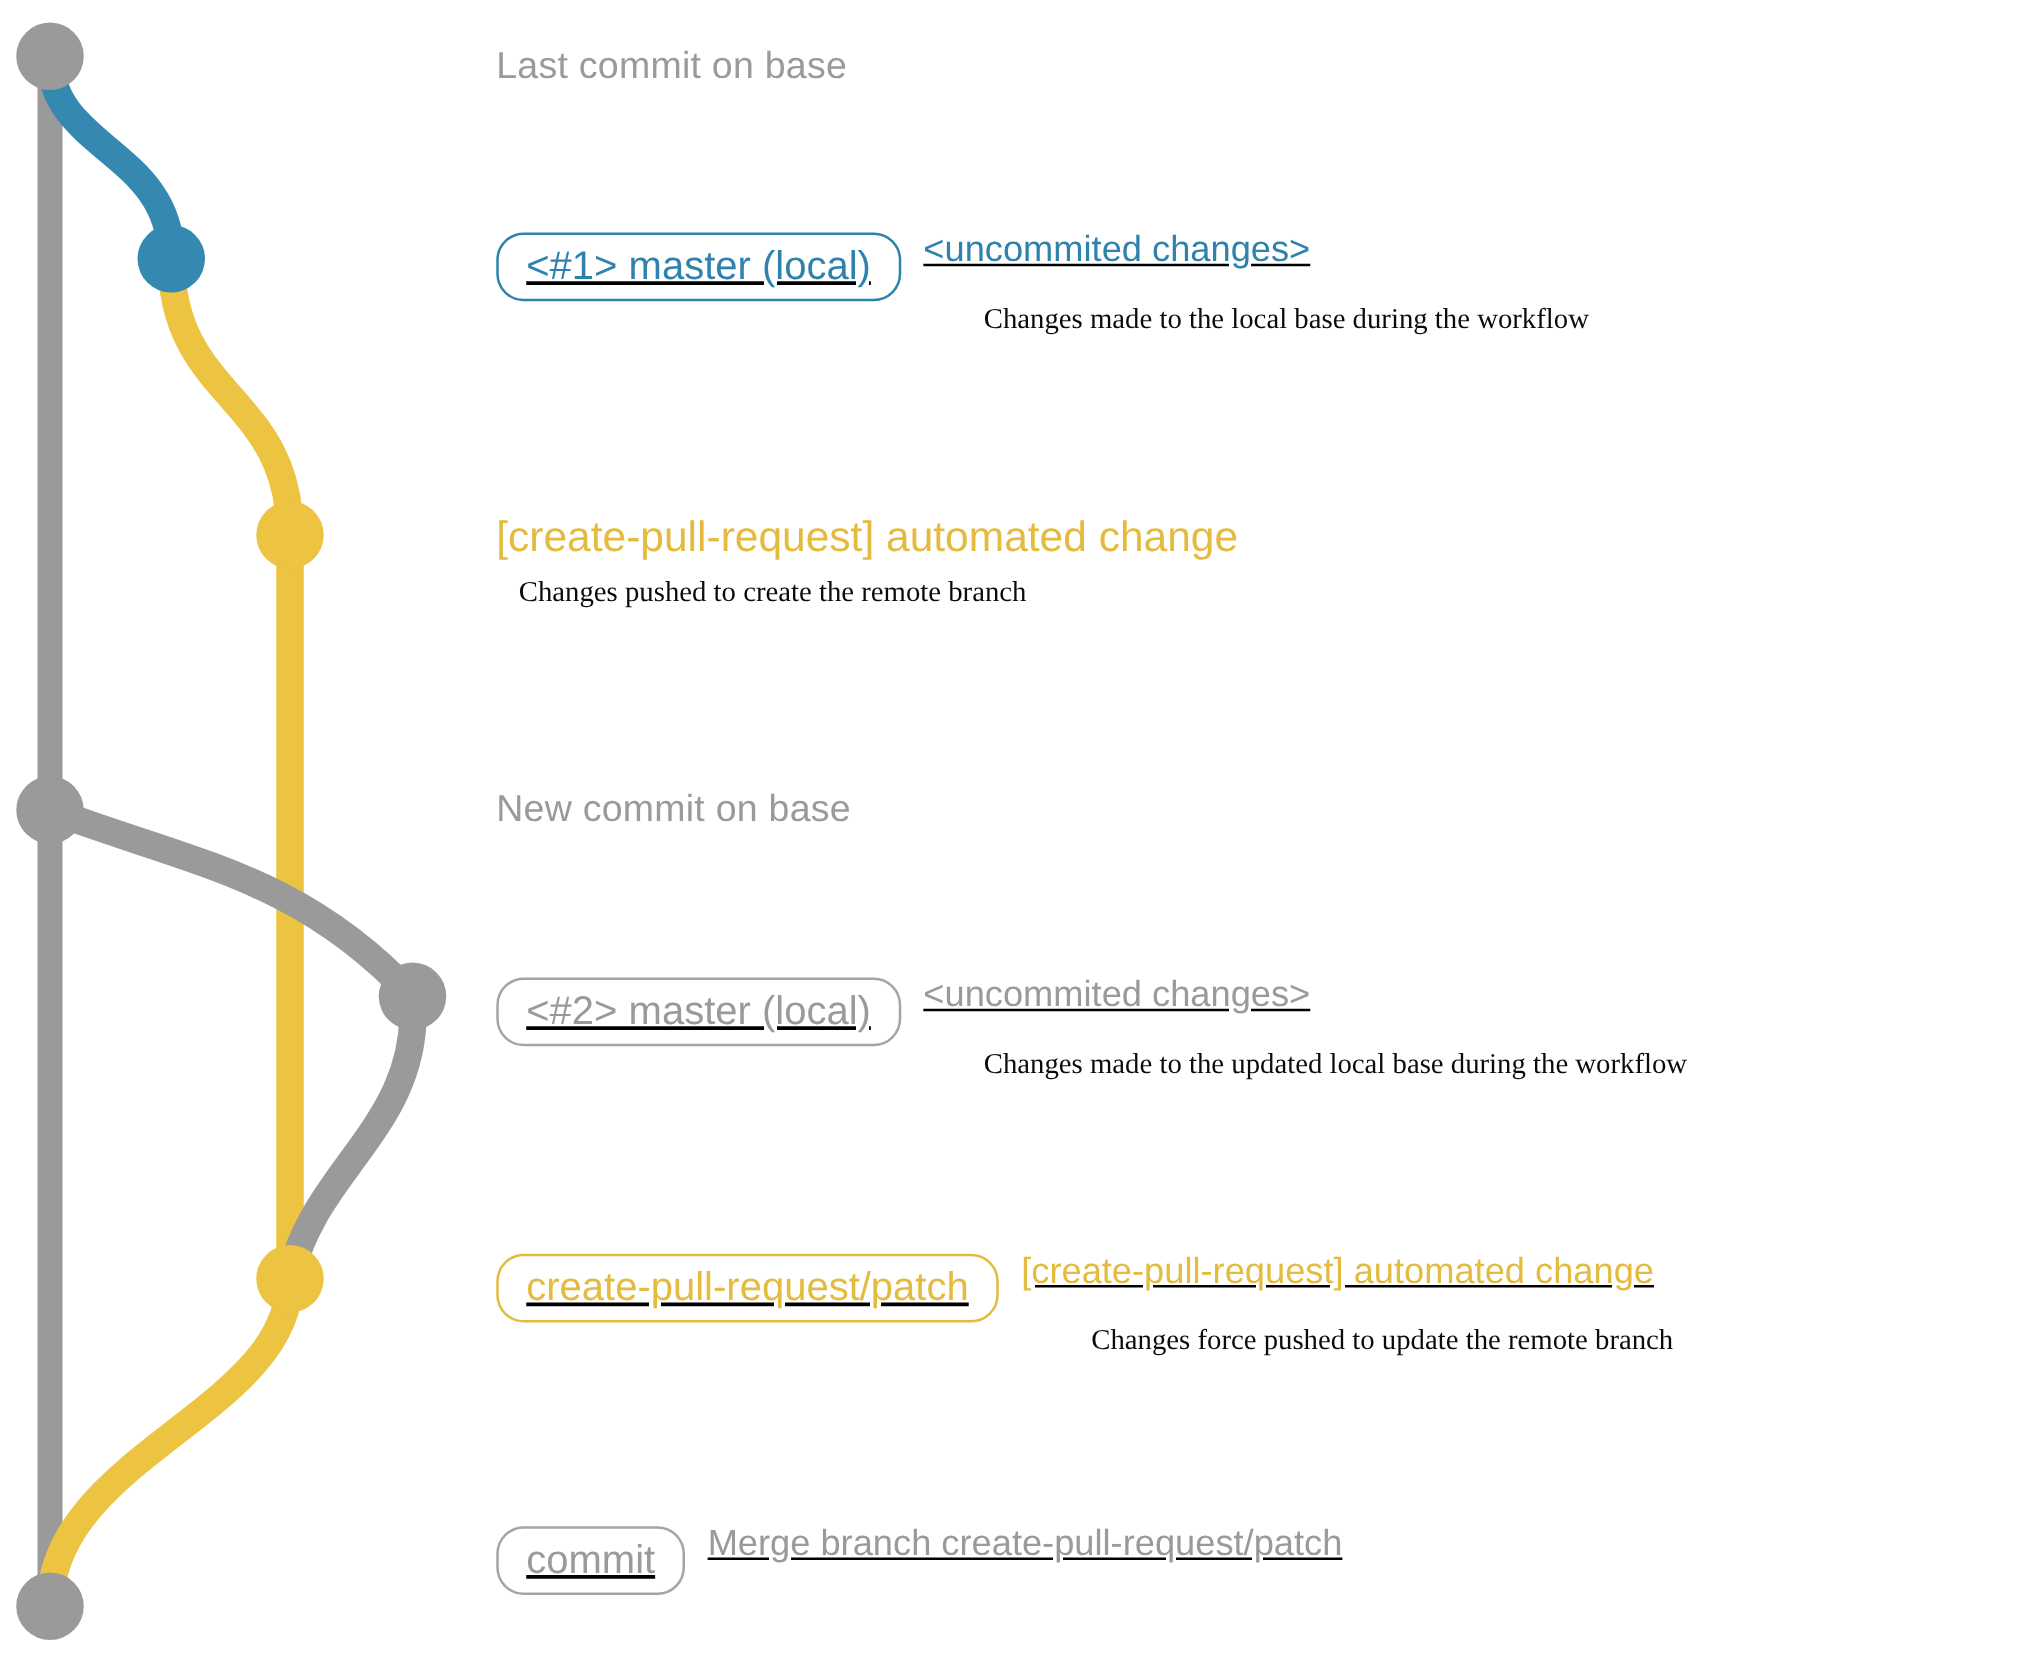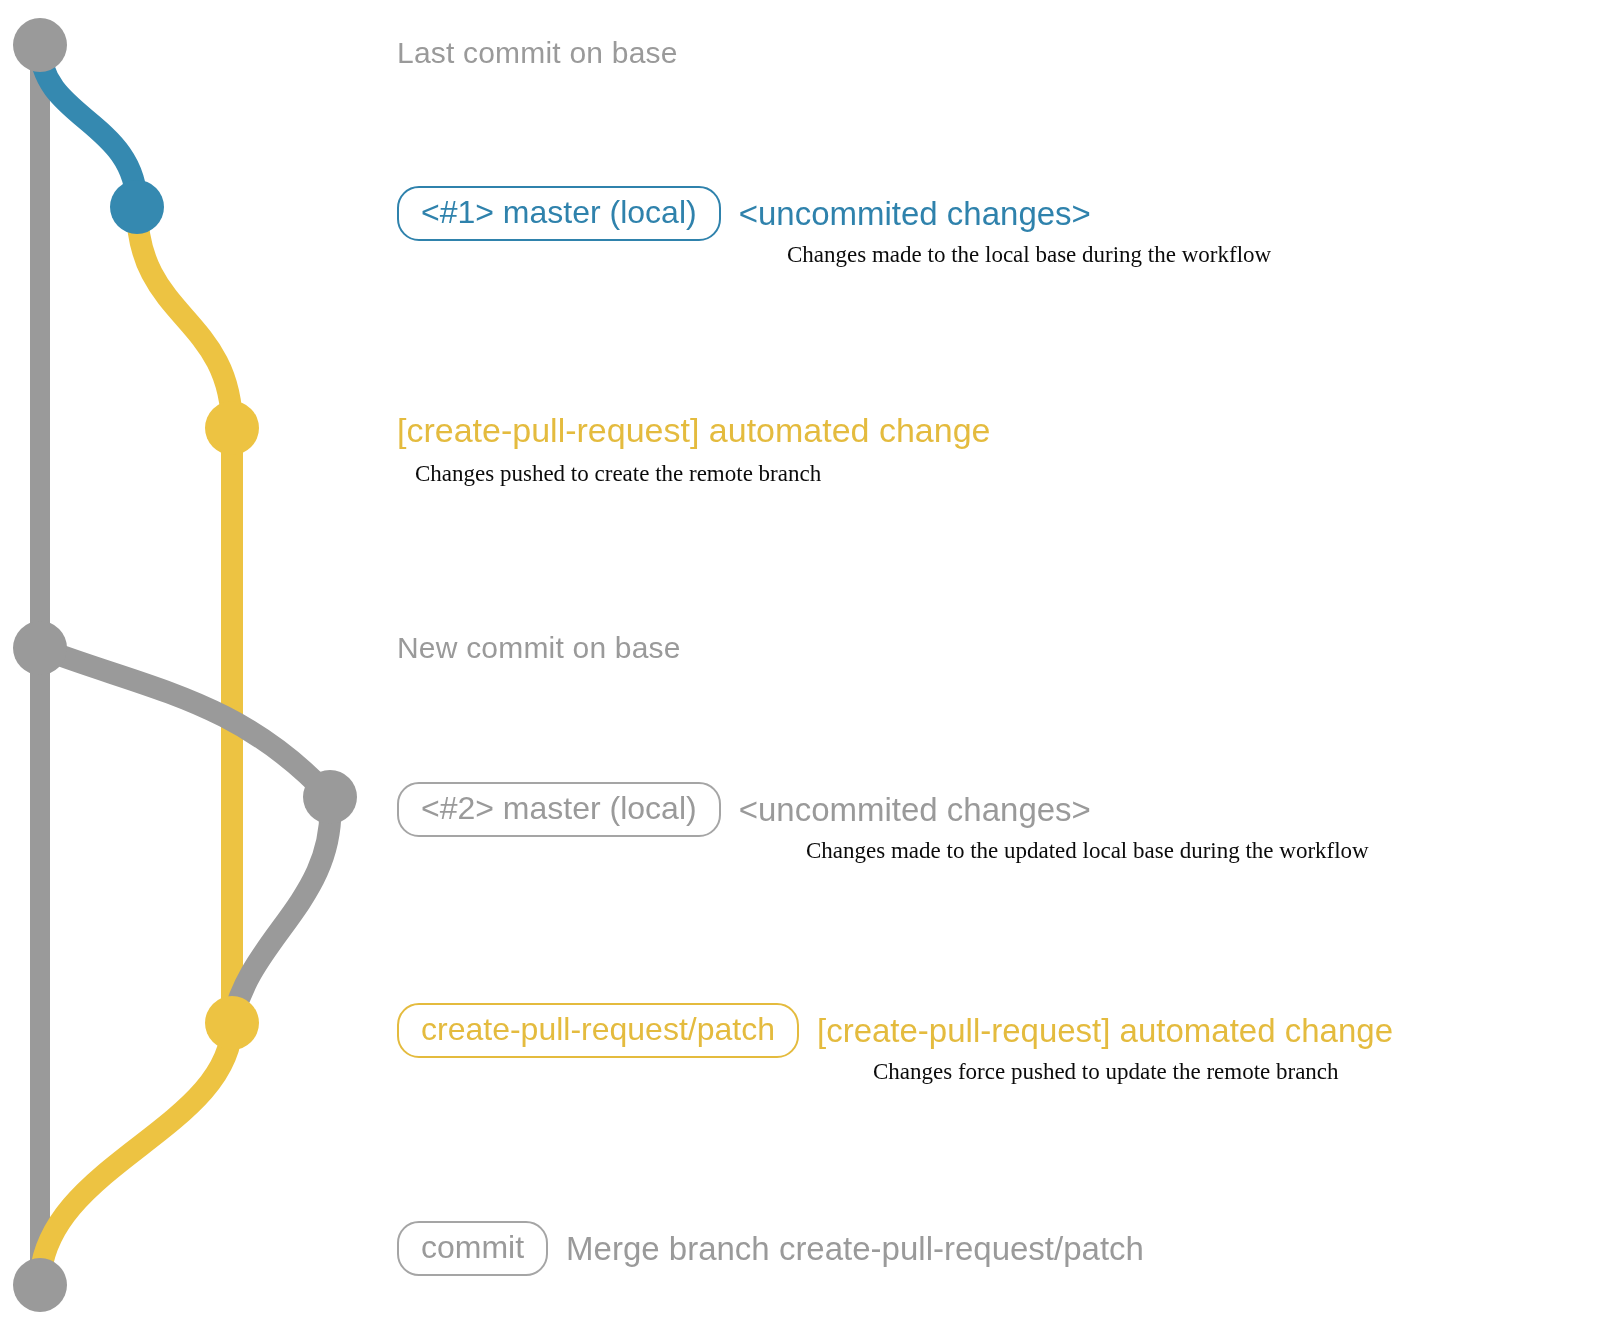--- a/index.html
+++ b/index.html
@@ -20,22 +20,22 @@
     position: absolute;
     left: 0;
     top: 0;
     width: 400px;
     height: 1344px;
   }
 
   .row {
     position: absolute;
     display: flex;
-    align-items: center;
     white-space: nowrap;
+    text-decoration: underline;
   }
 
   .section-title {
     position: absolute;
     font-size: 30px;
     color: #9a9a9a;
     letter-spacing: 0.2px;
     white-space: nowrap;
   }
 
@@ -47,21 +47,21 @@
     font-size: 32px;
     padding: 8px 22px 11px 22px;
     line-height: 1;
     background: #ffffff;
   }
   .chip.blue { border-color: #2f82ac; color: #2f82ac; }
   .chip.yellow { border-color: #e4bb3e; color: #e4bb3e; }
   .chip.gray { border-color: #a5a5a5; color: #9a9a9a; }
 
   .commit-msg {
-    font-size: 33px;
+    font-size: 29px;
     margin-left: 18px;
     line-height: 1;
     white-space: nowrap;
   }
   .commit-msg.blue { color: #2f82ac; }
   .commit-msg.yellow { color: #e4bb3e; }
   .commit-msg.gray { color: #9a9a9a; }
 
   .headline {
     position: absolute;
@@ -116,21 +116,21 @@
 </div>
 <div class="desc" style="left:787px; top:243px;">Changes made to the local base during the workflow</div>
 
 <div class="headline yellow" style="left:397px; top:413px;">[create-pull-request] automated change</div>
 <div class="desc" style="left:415px; top:462px;">Changes pushed to create the remote branch</div>
 
 <div class="row" style="left:397px; top:782px;">
   <span class="chip gray">&lt;#2&gt; master (local)</span>
   <span class="commit-msg gray">&lt;uncommited changes&gt;</span>
 </div>
-<div class="desc" style="left:806px; top:839px;">Changes made to the updated local base during the workflow</div>
+<div class="desc" style="left:787px; top:839px;">Changes made to the updated local base during the workflow</div>
 
 <div class="row" style="left:397px; top:1003px;">
   <span class="chip yellow">create-pull-request/patch</span>
   <span class="commit-msg yellow">[create-pull-request] automated change</span>
 </div>
 <div class="desc" style="left:873px; top:1060px;">Changes force pushed to update the remote branch</div>
 
 <div class="row" style="left:397px; top:1221px;">
   <span class="chip gray">commit</span>
   <span class="commit-msg gray">Merge branch create-pull-request/patch</span>

